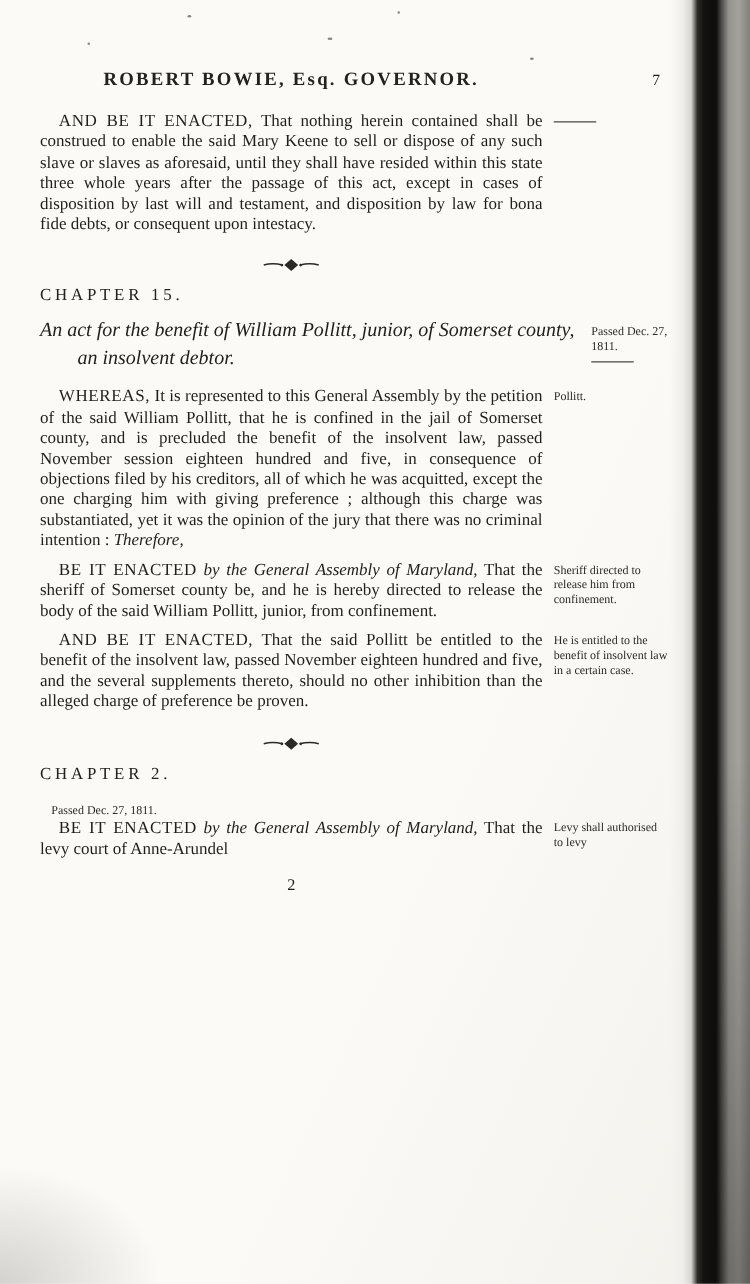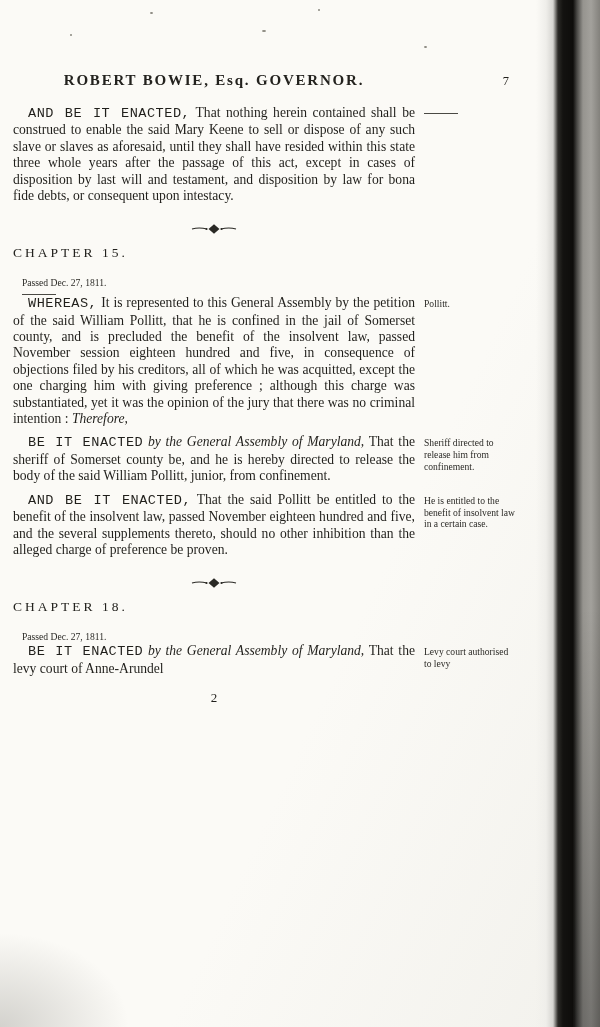--- a/index.html
+++ b/index.html
@@ -9,21 +9,21 @@
     background: #f4f3ef;
     font-family: "Liberation Serif", serif;
     color: #201f1b;
     overflow: hidden;
   }
   .page {
     position: absolute; inset: 0;
     background: linear-gradient(115deg, #fbfaf6 60%, #f2f1ec 100%);
   }
   .content {
-    position: absolute; left: 13px; top: 56px; width: 502px; margin-top: 16px;
+    position: absolute; left: 32px; top: 56px; width: 502px;
   }
   .header { display: flex; align-items: baseline; margin-bottom: 16px; }
   .header-title {
     flex: 0 0 402px; text-align: center;
     font-weight: 700; font-size: 15px; letter-spacing: 1.8px; color: #23221e;
   }
   .page-number { flex: 1; text-align: right; padding-right: 6px; font-size: 12.5px; }
 
   .row { display: flex; align-items: flex-start; }
   .main { flex: 0 0 402px; width: 402px; }
@@ -32,21 +32,21 @@
     font-size: 9.6px; line-height: 11.8px; color: #2b2a26;
   }
   .note-center { padding-left: 10px; }
   .note-rule { width: 34px; border-top: 1px solid #4a4944; margin-top: 5px; }
 
   p.body-text {
     margin: 0 0 7px; text-align: justify;
     font-size: 13.6px; line-height: 16.4px; text-indent: 15px;
   }
   p.no-indent { text-indent: 0; }
-  .lead { letter-spacing: 0.5px; font-family: Liberation Mono, monospace; }
+  .lead { letter-spacing: 0.5px; }
   .it { font-style: italic; }
 
   .chapter-heading {
     width: 402px; text-align: left;
     font-size: 13.5px; letter-spacing: 3px;
     margin: 6px 0 10px; color: #23221e;
   }
   .act-title {
     font-style: italic; font-size: 16px; line-height: 21.5px;
     margin: 0 0 12px; padding-left: 30px; text-indent: -30px;
@@ -117,20 +117,21 @@
         <path d="M30 6 Q38 4 45 6" stroke="#2a2925" stroke-width="1.2" fill="none"></path>
         <circle cx="15.5" cy="6" r="1.1" fill="#2a2925"></circle>
         <circle cx="30.5" cy="6" r="1.1" fill="#2a2925"></circle>
         <polygon points="23,1.2 28.5,6 23,10.8 17.5,6" fill="#2a2925"></polygon>
       </svg>
     </div>
 
     <div class="chapter-heading">CHAPTER 15.</div>
 
     <div class="row">
+      <p class="main act-title">An act for the benefit of William Pollitt, junior, of Somerset county, an insolvent debtor.</p>
       <div class="note title-note">
         <span>Passed Dec. 27, 1811.</span>
         <div class="note-rule"></div>
       </div>
     </div>
 
     <div class="row">
       <p class="main body-text"><span class="lead">WHEREAS,</span><span> It is represented to this General Assembly by the petition of the said William Pollitt, that he is confined in the jail of Somerset county, and is precluded the benefit of the insolvent law, passed November session eighteen hundred and five, in consequence of objections filed by his creditors, all of which he was acquitted, except the one charging him with giving preference ; although this charge was substantiated, yet it was the opinion of the jury that there was no criminal intention : </span><span class="it">Therefore,</span></p>
       <div class="note">
         <span>Pollitt.</span>
@@ -154,32 +155,32 @@
     <div class="ornament-row">
       <svg width="46" height="12" viewBox="0 0 46 12">
         <path d="M1 6 Q8 4 16 6" stroke="#2a2925" stroke-width="1.2" fill="none"></path>
         <path d="M30 6 Q38 4 45 6" stroke="#2a2925" stroke-width="1.2" fill="none"></path>
         <circle cx="15.5" cy="6" r="1.1" fill="#2a2925"></circle>
         <circle cx="30.5" cy="6" r="1.1" fill="#2a2925"></circle>
         <polygon points="23,1.2 28.5,6 23,10.8 17.5,6" fill="#2a2925"></polygon>
       </svg>
     </div>
 
-    <div class="chapter-heading">CHAPTER 18.</div>
+    <div class="chapter-heading">CHAPTER 2.</div>
 
     <div class="row">
       <div class="note title-note">
         <span>Passed Dec. 27, 1811.</span>
       </div>
     </div>
 
     <div class="row">
       <p class="main body-text"><span class="lead">BE IT ENACTED</span><span class="it"> by the General Assembly of Maryland,</span><span> That the levy court of Anne-Arundel</span></p>
       <div class="note">
-        <span>Levy court authorised to levy</span>
+        <span>Levy shall authorised to levy</span>
       </div>
     </div>
 
     <div class="signature">2</div>
 
   </div>
 
   <div class="gutter"></div>
   <div class="gutter-shade"></div>
   <div class="corner-shade"></div>

